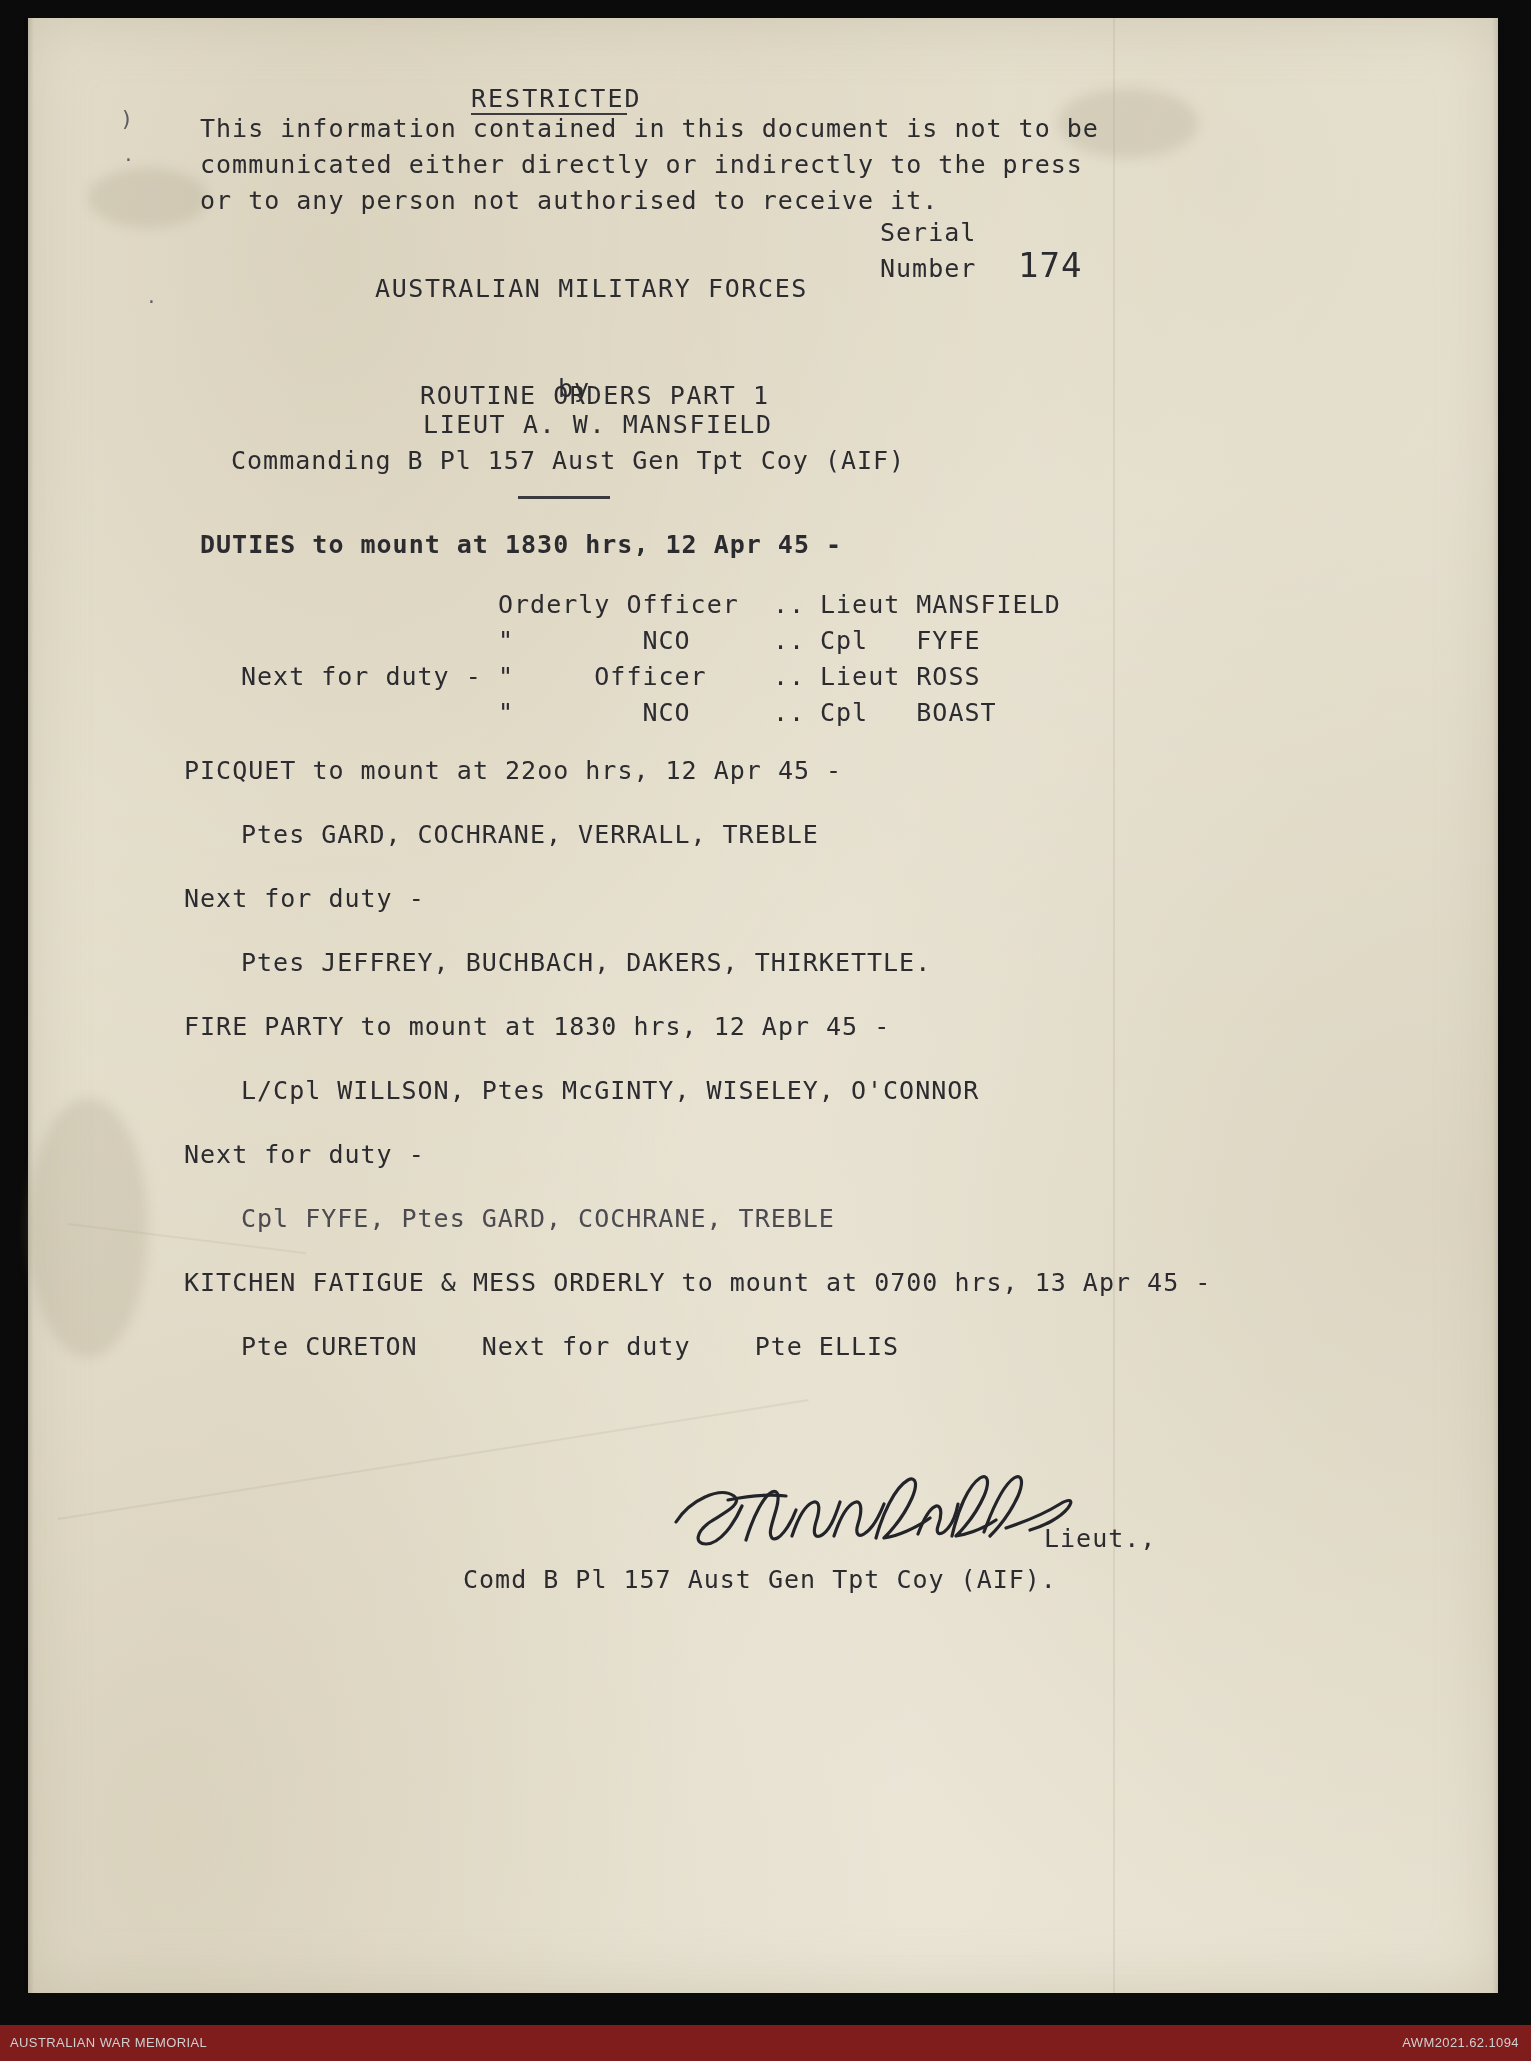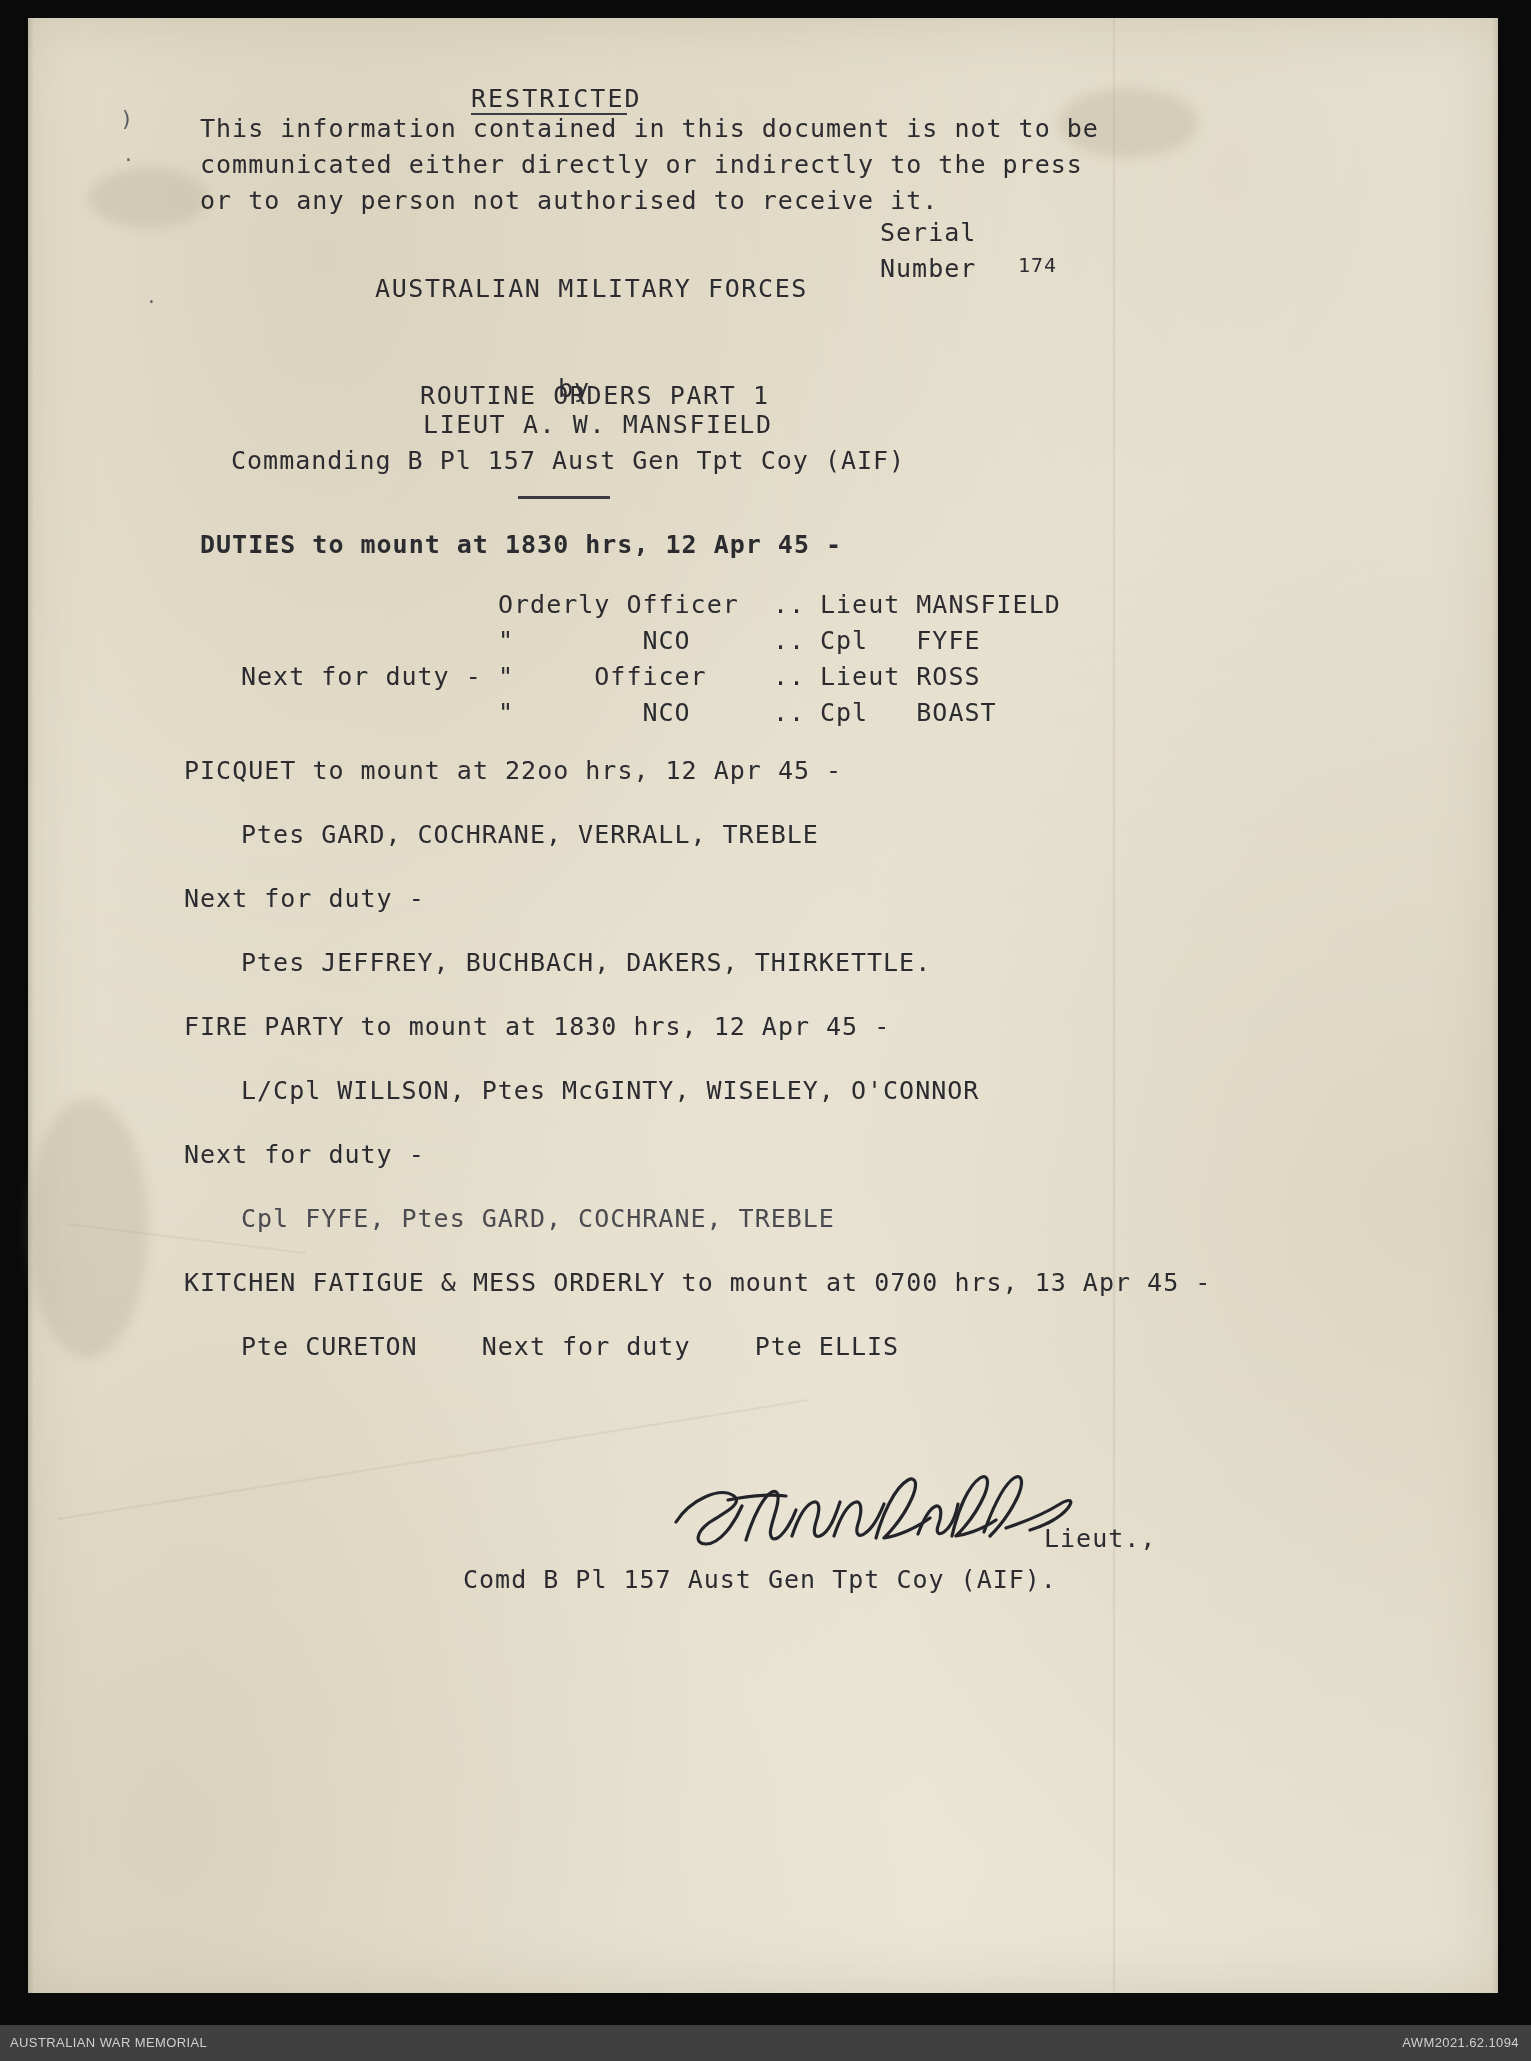--- a/index.html
+++ b/index.html
@@ -112,21 +112,21 @@
     height: 90px;
   }
 
   
   #footer {
     position: absolute;
     left: 0;
     bottom: 0;
     width: 1531px;
     height: 36px;
-    background: #404040;
+    background: #7f1d1d;
     color: #cfcfcf;
     font-family: "Liberation Sans", sans-serif;
     font-size: 13px;
   }
   #footer .left {
     position: absolute;
     left: 10px;
     top: 10px;
     letter-spacing: .4px;
   }
@@ -157,21 +157,21 @@
 
     <div class="tw" style="left:443px; top:62px; letter-spacing:2px;">RESTRICTED</div>
     <div class="underline-restricted" style="left:443px; top:95px; width:156px;"></div>
 
     <div class="tw" style="left:172px; top:92px;">This information contained in this document is not to be</div>
     <div class="tw" style="left:172px; top:164px;">or to any person not authorised to receive it.</div>
     <div class="tw" style="left:172px; top:128px;">communicated either directly or indirectly to the press</div>
 
     <div class="tw" style="left:852px; top:196px;">Serial</div>
     <div class="tw" style="left:852px; top:232px;">Number</div>
-    <div class="tw" style="left:990px; top:228px; font-size:20px;">174</div>
+    <div class="tw" style="left:990px; top:228px; font-size:34px;">174</div>
 
     <div class="tw" style="left:347px; top:252px; letter-spacing:1.6px;">AUSTRALIAN MILITARY FORCES</div>
 
     <div class="tw" style="left:392px; top:316px; letter-spacing:1.6px;margin-top:43px;">ROUTINE ORDERS PART 1</div>
     <div class="tw" style="left:530px; top:352px;">by</div>
     <div class="tw" style="left:395px; top:388px; letter-spacing:1.6px;">LIEUT A. W. MANSFIELD</div>
     <div class="tw" style="left:203px; top:424px;">Commanding B Pl 157 Aust Gen Tpt Coy (AIF)</div>
 
     <div class="rule" style="left:490px; top:478px; width:92px;"></div>
 

